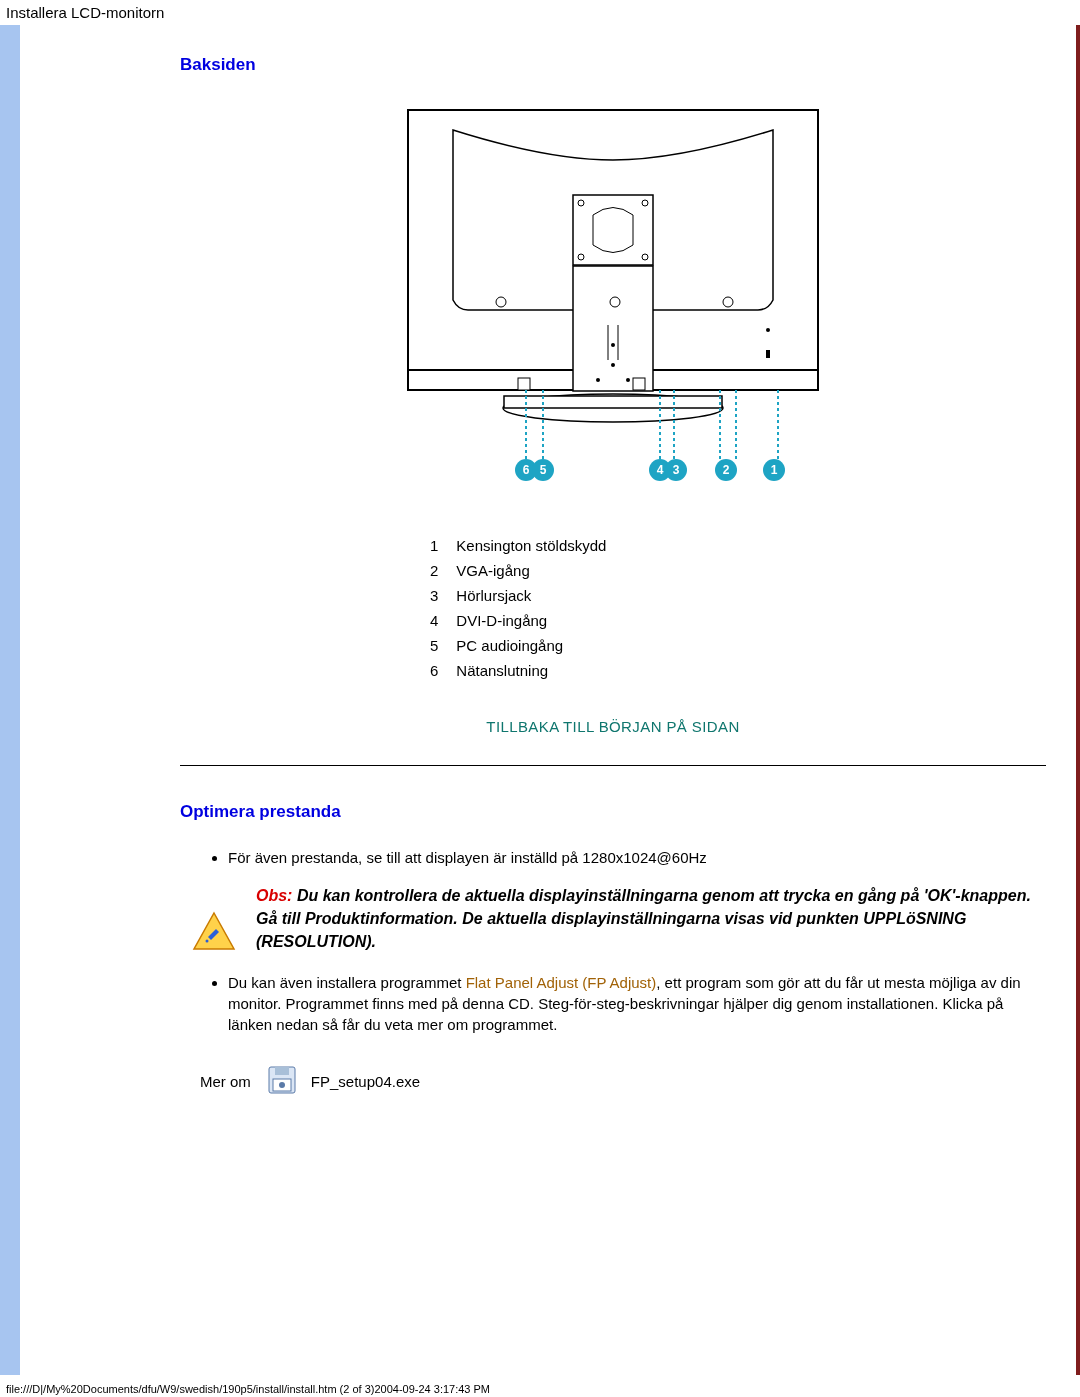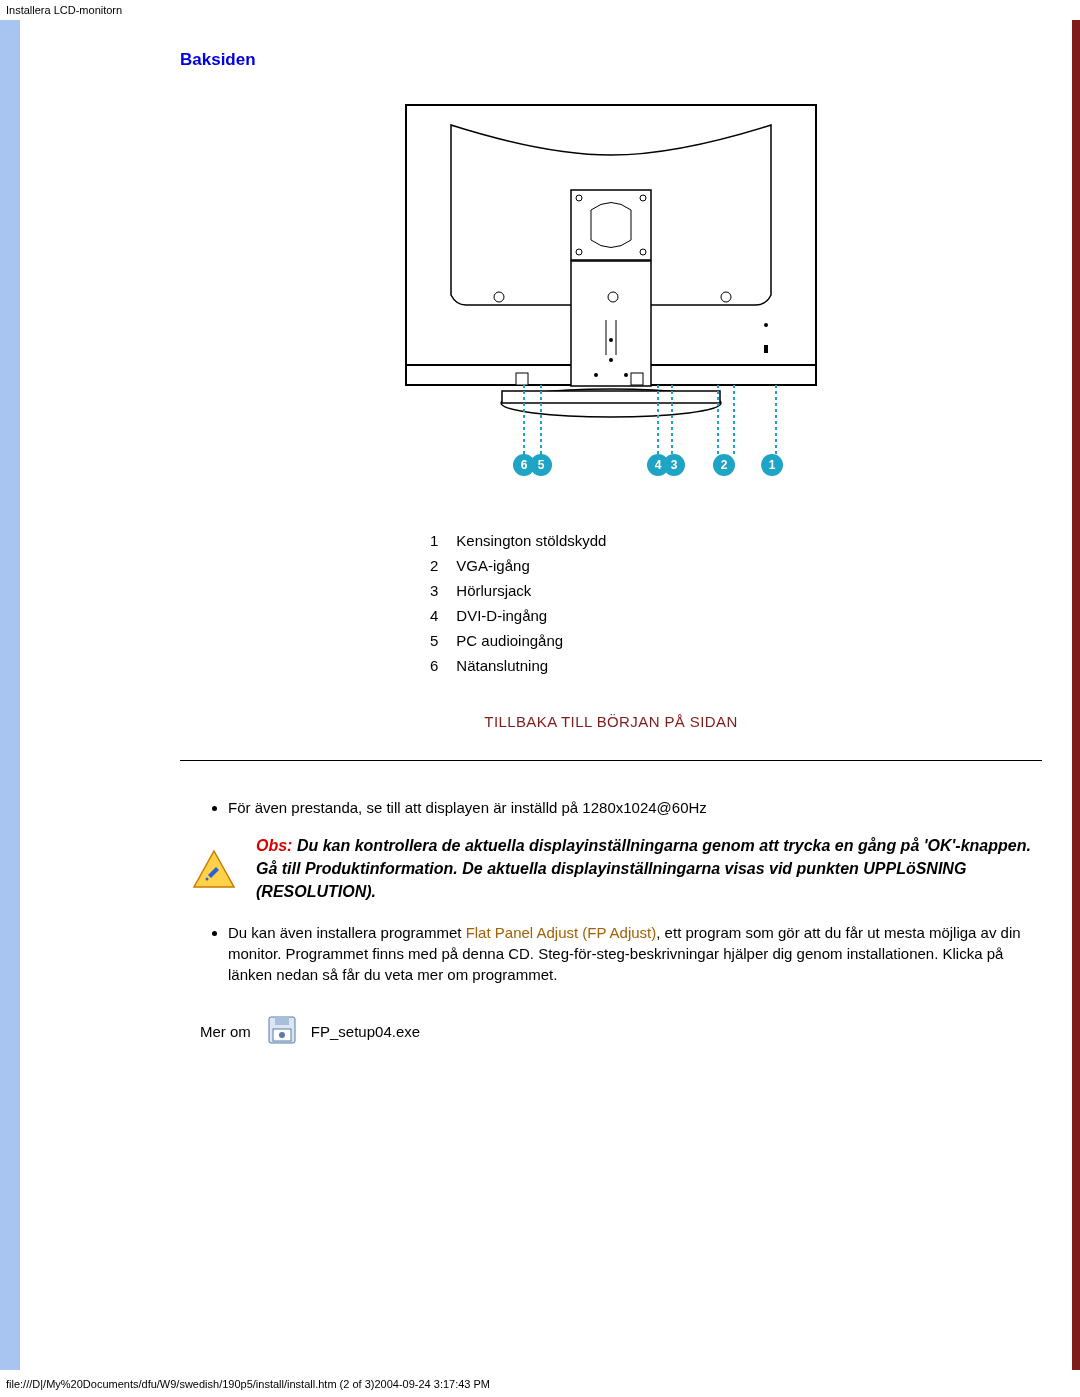--- a/index.html
+++ b/index.html
@@ -5,27 +5,27 @@
   body {
     margin: 0;
     padding: 0;
     font-family: Arial, Helvetica, sans-serif;
     font-size: 15px;
     color: #000;
     background: #fff;
     width: 1080px;
   }
   .page-header {
-    font-size: 11px;
+    font-size: 15px;
     padding: 4px 0 4px 6px;
     color: #000;
   }
   .outer {
     border-left: 20px solid #a7c5f0;
-    border-right: 8px solid #7f1d1d;
+    border-right: 4px solid #7f1d1d;
     background: #fff;
     min-height: 1330px;
     padding-bottom: 20px;
   }
   .content {
     padding: 30px 30px 0 160px;
   }
   .section-title {
     color: #0000e0;
     font-weight: bold;
@@ -46,41 +46,41 @@
   }
   .legend-table td {
     padding: 4px 18px 4px 0;
     vertical-align: top;
   }
   .back-to-top {
     text-align: center;
     margin: 30px 0 30px 0;
   }
   .back-to-top a {
-    color: #7f1d1d;
+    color: #0f766e;
     font-size: 15px;
     text-decoration: none;
     letter-spacing: 0.4px;
   }
   hr.sep {
     border: none;
     border-top: 1px solid #000;
     margin: 10px 0 36px 0;
   }
   ul.bullets {
     margin: 0 0 16px 0;
     padding-left: 48px;
   }
   ul.bullets li {
     margin-bottom: 16px;
     line-height: 1.4;
   }
   .note-row {
     display: flex;
-    align-items: center;
+    align-items: flex-end;
     margin: 12px 0 18px 12px;
   }
   .warn-icon {
     flex: 0 0 auto;
     margin-right: 20px;
     margin-top: 4px;
   }
   .note-text {
     font-style: italic;
     font-weight: bold;
@@ -218,20 +218,21 @@
           </tr>
     </tbody>
       </table>
 
     <div class="back-to-top">
       <a href="#">TILLBAKA TILL BÖRJAN PÅ SIDAN</a>
     </div>
 
     <hr class="sep">
 
+    <div class="section-title">Optimera prestanda</div>
 
     <ul class="bullets">
       <li>För även prestanda, se till att displayen är inställd på 1280x1024@60Hz</li>
     </ul>
 
     <div class="note-row">
       <div class="warn-icon">
         <svg width="44" height="40" viewBox="0 0 44 40">
           <polygon points="22,2 42,38 2,38" fill="#ffd24a" stroke="#c97a00" stroke-width="1.5"></polygon>
           <path d="M16 26 L24 18 L27 21 L19 29 Z" fill="#2a5fd8"></path>

